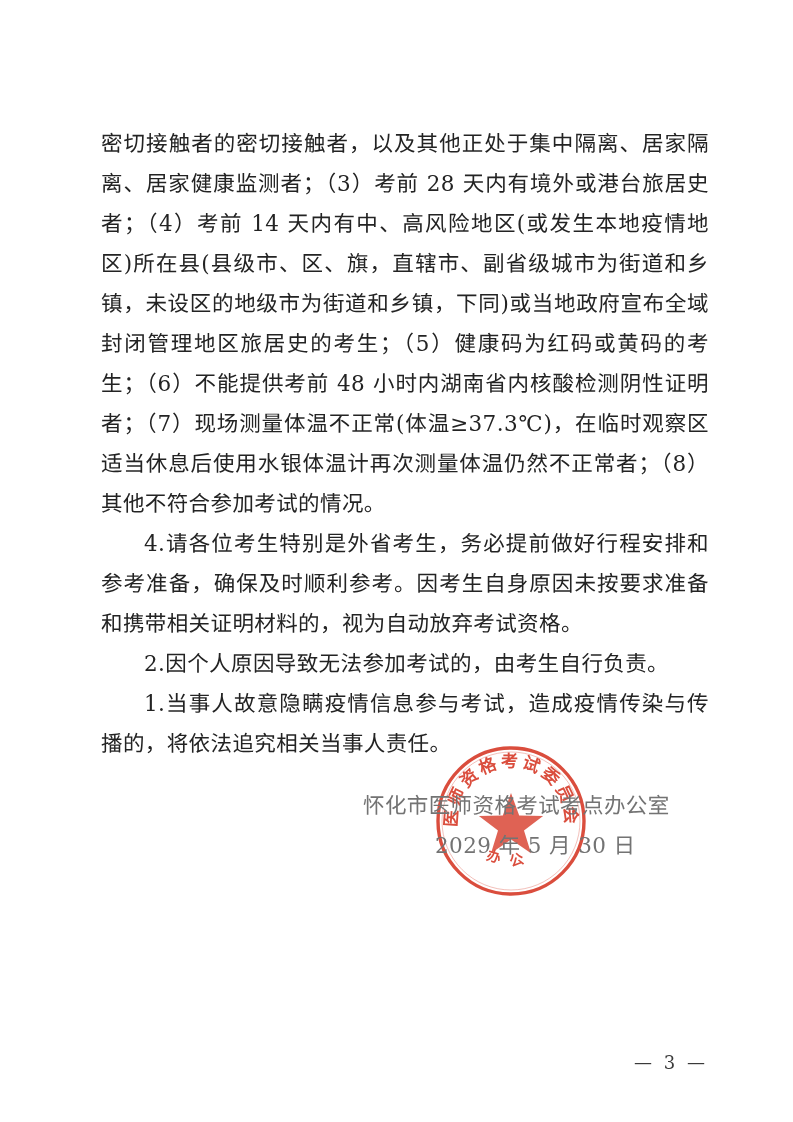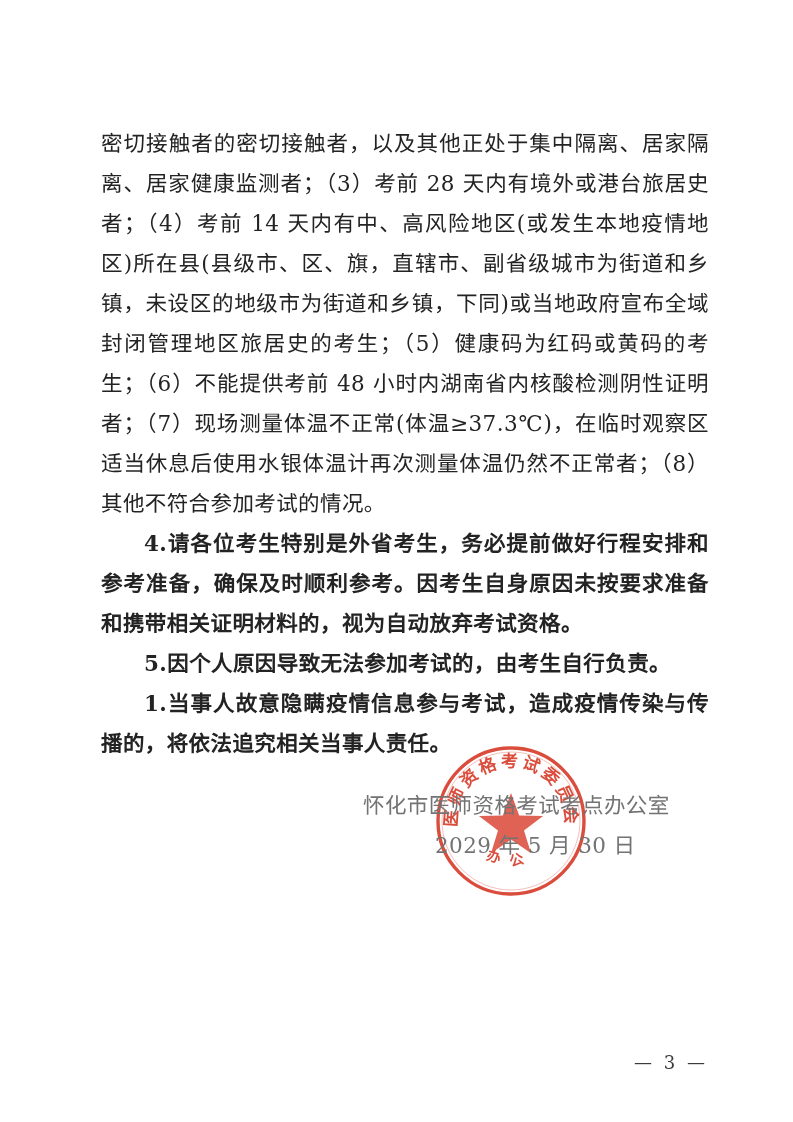--- a/index.html
+++ b/index.html
@@ -36,21 +36,20 @@
     text-align: justify;
     text-align-last: left;
     text-justify: inter-ideograph;
     letter-spacing: 0.4px;
     color: #232323;
     -webkit-font-smoothing: antialiased;
   }
 
   .para.indent {
     text-indent: 2em;
-    font-weight: bold;
   }
 
   .para.continued {
     text-indent: 0;
   }
 
   
   .sign-block {
     position: absolute;
     left: 355px;
@@ -106,21 +105,21 @@
 <body>
 
 <div id="page">
 
   <div class="doc-body">
 
     <p class="para continued">密切接触者的密切接触者，以及其他正处于集中隔离、居家隔离、居家健康监测者；（3）考前 28 天内有境外或港台旅居史者；（4）考前 14 天内有中、高风险地区(或发生本地疫情地区)所在县(县级市、区、旗，直辖市、副省级城市为街道和乡镇，未设区的地级市为街道和乡镇，下同)或当地政府宣布全域封闭管理地区旅居史的考生；（5）健康码为红码或黄码的考生；（6）不能提供考前 48 小时内湖南省内核酸检测阴性证明者；（7）现场测量体温不正常(体温≥37.3℃)，在临时观察区适当休息后使用水银体温计再次测量体温仍然不正常者；（8）其他不符合参加考试的情况。</p>
 
     <p class="para indent">4.请各位考生特别是外省考生，务必提前做好行程安排和参考准备，确保及时顺利参考。因考生自身原因未按要求准备和携带相关证明材料的，视为自动放弃考试资格。</p>
 
-    <p class="para indent">5.因个人原因导致无法参加考试的，由考生自行负责。</p>
+    <p class="para indent">2.因个人原因导致无法参加考试的，由考生自行负责。</p>
 
     <p class="para indent">1.当事人故意隐瞒疫情信息参与考试，造成疫情传染与传播的，将依法追究相关当事人责任。</p>
 
   </div>
 
   <div class="seal">
     <svg viewBox="0 0 152 152" xmlns="http://www.w3.org/2000/svg">
       <defs>
         <path id="arcTop" d="M 22 76 A 54 54 0 0 1 130 76"></path>
         <path id="arcBottom" d="M 32 76 A 44 44 0 0 0 120 76"></path>

